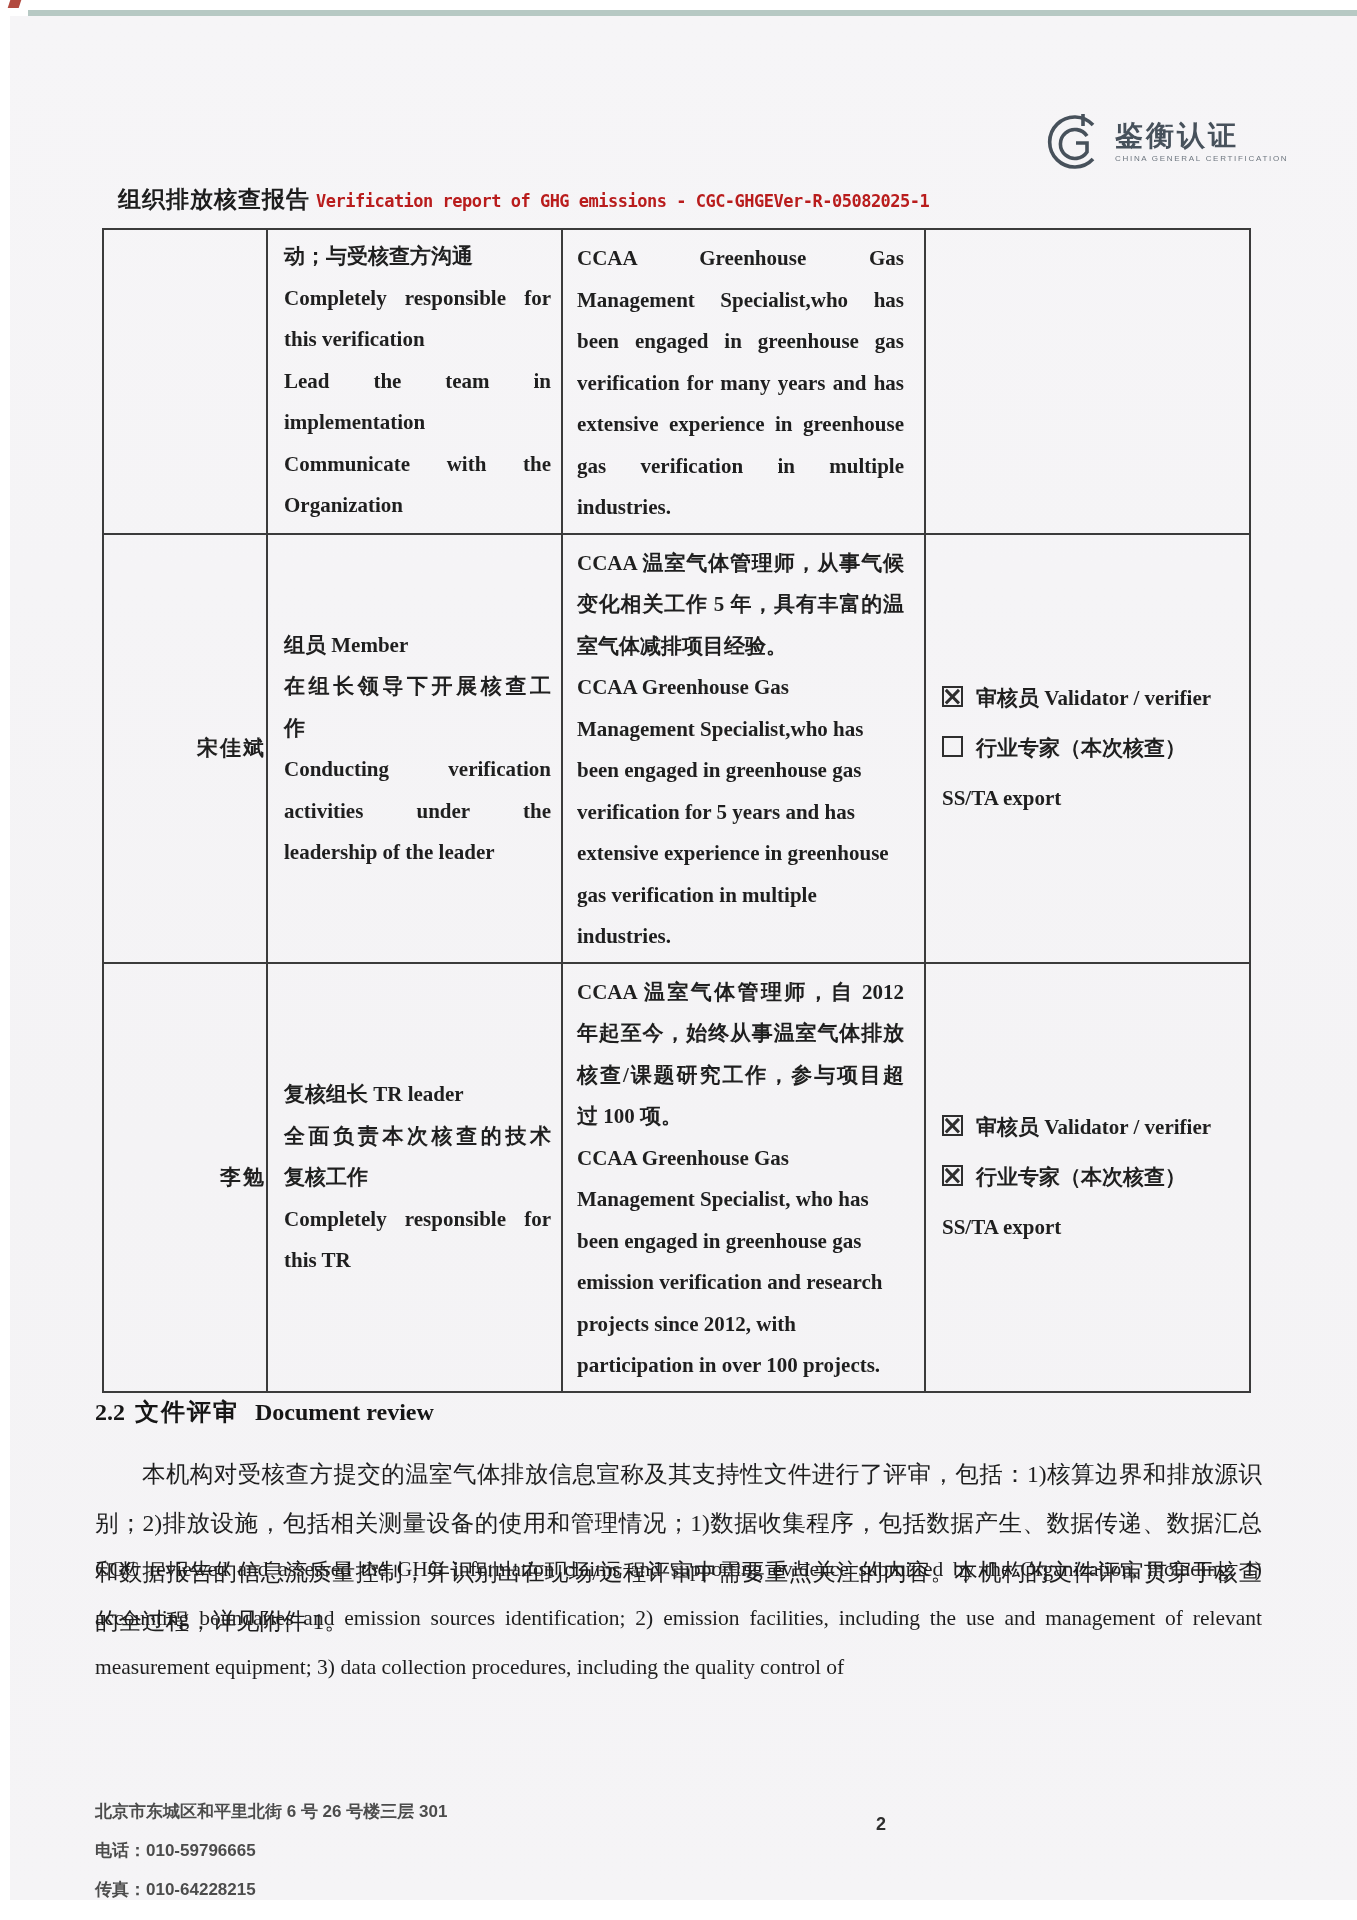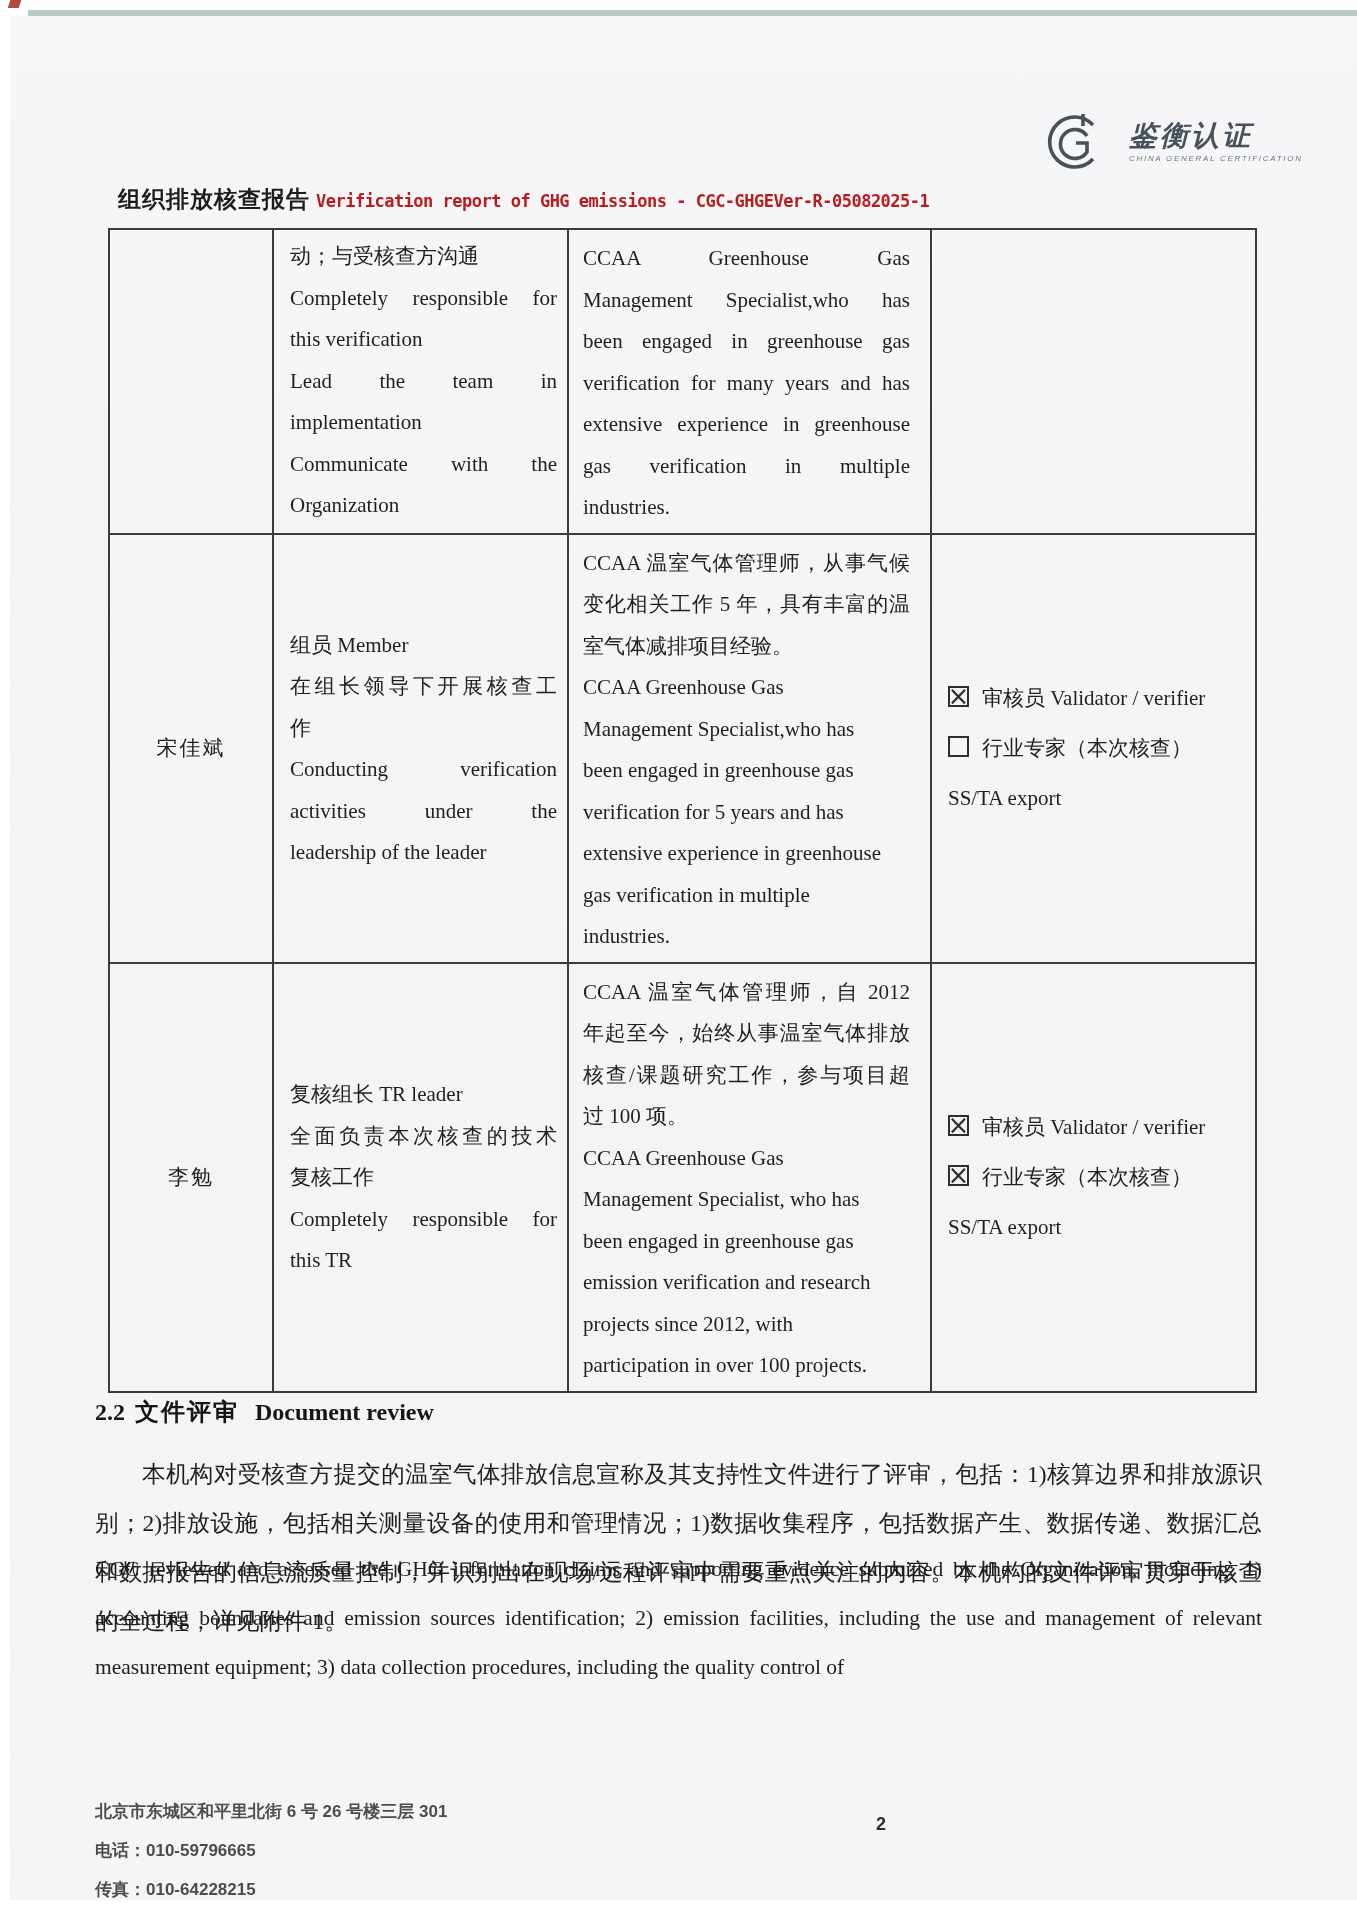--- a/index.html
+++ b/index.html
@@ -16,30 +16,30 @@
   .top-strip { position:absolute; left:28px; top:10px; right:0; height:6px; background:#b7c9c4; }
   .corner-mark { position:absolute; left:9px; top:0px; width:11px; height:8px; background:#b24a40; transform:skewX(-18deg); }
 
   
   .doc-title { position:absolute; left:118px; top:184px; white-space:nowrap; }
   .t-cn { font-family:"Liberation Sans","DejaVu Sans",sans-serif; font-weight:bold; font-size:23px; letter-spacing:1px; color:#1d1d1d; }
   .t-en { font-family:"DejaVu Sans Mono","Liberation Mono",monospace; font-weight:bold; font-size:17px; letter-spacing:-0.5px; margin-left:6px; color:#b91c1c; }
 
   .logo { position:absolute; left:1042px; top:110px; display:flex; align-items:center; }
   .logo svg { width:64px; height:64px; flex:0 0 auto; }
-  .logo-text { margin-left:23px;font-style:italic; }
+  .logo-text { margin-left:9px; }
   .logo-cn { font-family:"Liberation Sans","DejaVu Sans",sans-serif; font-weight:bold; font-size:28px; color:#47515b; letter-spacing:3px; line-height:30px; }
   .logo-en { font-family:"Liberation Sans","DejaVu Sans",sans-serif; font-size:8px; color:#6d767f; letter-spacing:1.7px; margin-top:3px; white-space:nowrap; }
 
   
-  .team-table { position:absolute; left:108px; top:228px; width:1147px; border-collapse:collapse; table-layout:fixed; }
+  .team-table { position:absolute; left:102px; top:228px; width:1147px; border-collapse:collapse; table-layout:fixed;font-weight:bold; }
   .team-table td { border:2px solid #3b3b3b; vertical-align:middle; padding:0; font-size:21px; color:#1f1f1f; }
   tr.r0 { height:292px; } tr.r1 { height:400px; } tr.r2 { height:410px; }
   td.top { vertical-align:top; }
-  .c-name { text-align:center; font-size:23px; letter-spacing:2px; }
+  .c-name { text-align:right; font-size:23px; letter-spacing:2px; }
   .lines { padding:6px 10px 4px 16px; }
   .c-qual .lines { padding:8px 20px 4px 14px;border-radius:32px; }
   .c-check .lines { padding:0 8px 0 16px; }
   .tline { line-height:41.5px; white-space:normal; }
   .c-check .tline { line-height:50px; }
   .tline.just { text-align:justify; text-align-last:justify; }
   .cb { display:inline-block; width:21px; height:21px; border:2px solid #2e2e2e; box-sizing:border-box; margin-right:13px; vertical-align:-2px; position:relative; }
   .cb.checked::before {
     content:"\00D7"; position:absolute; left:50%; top:50%;
     transform:translate(-50%,-55%); font-size:26px; color:#2e2e2e;

